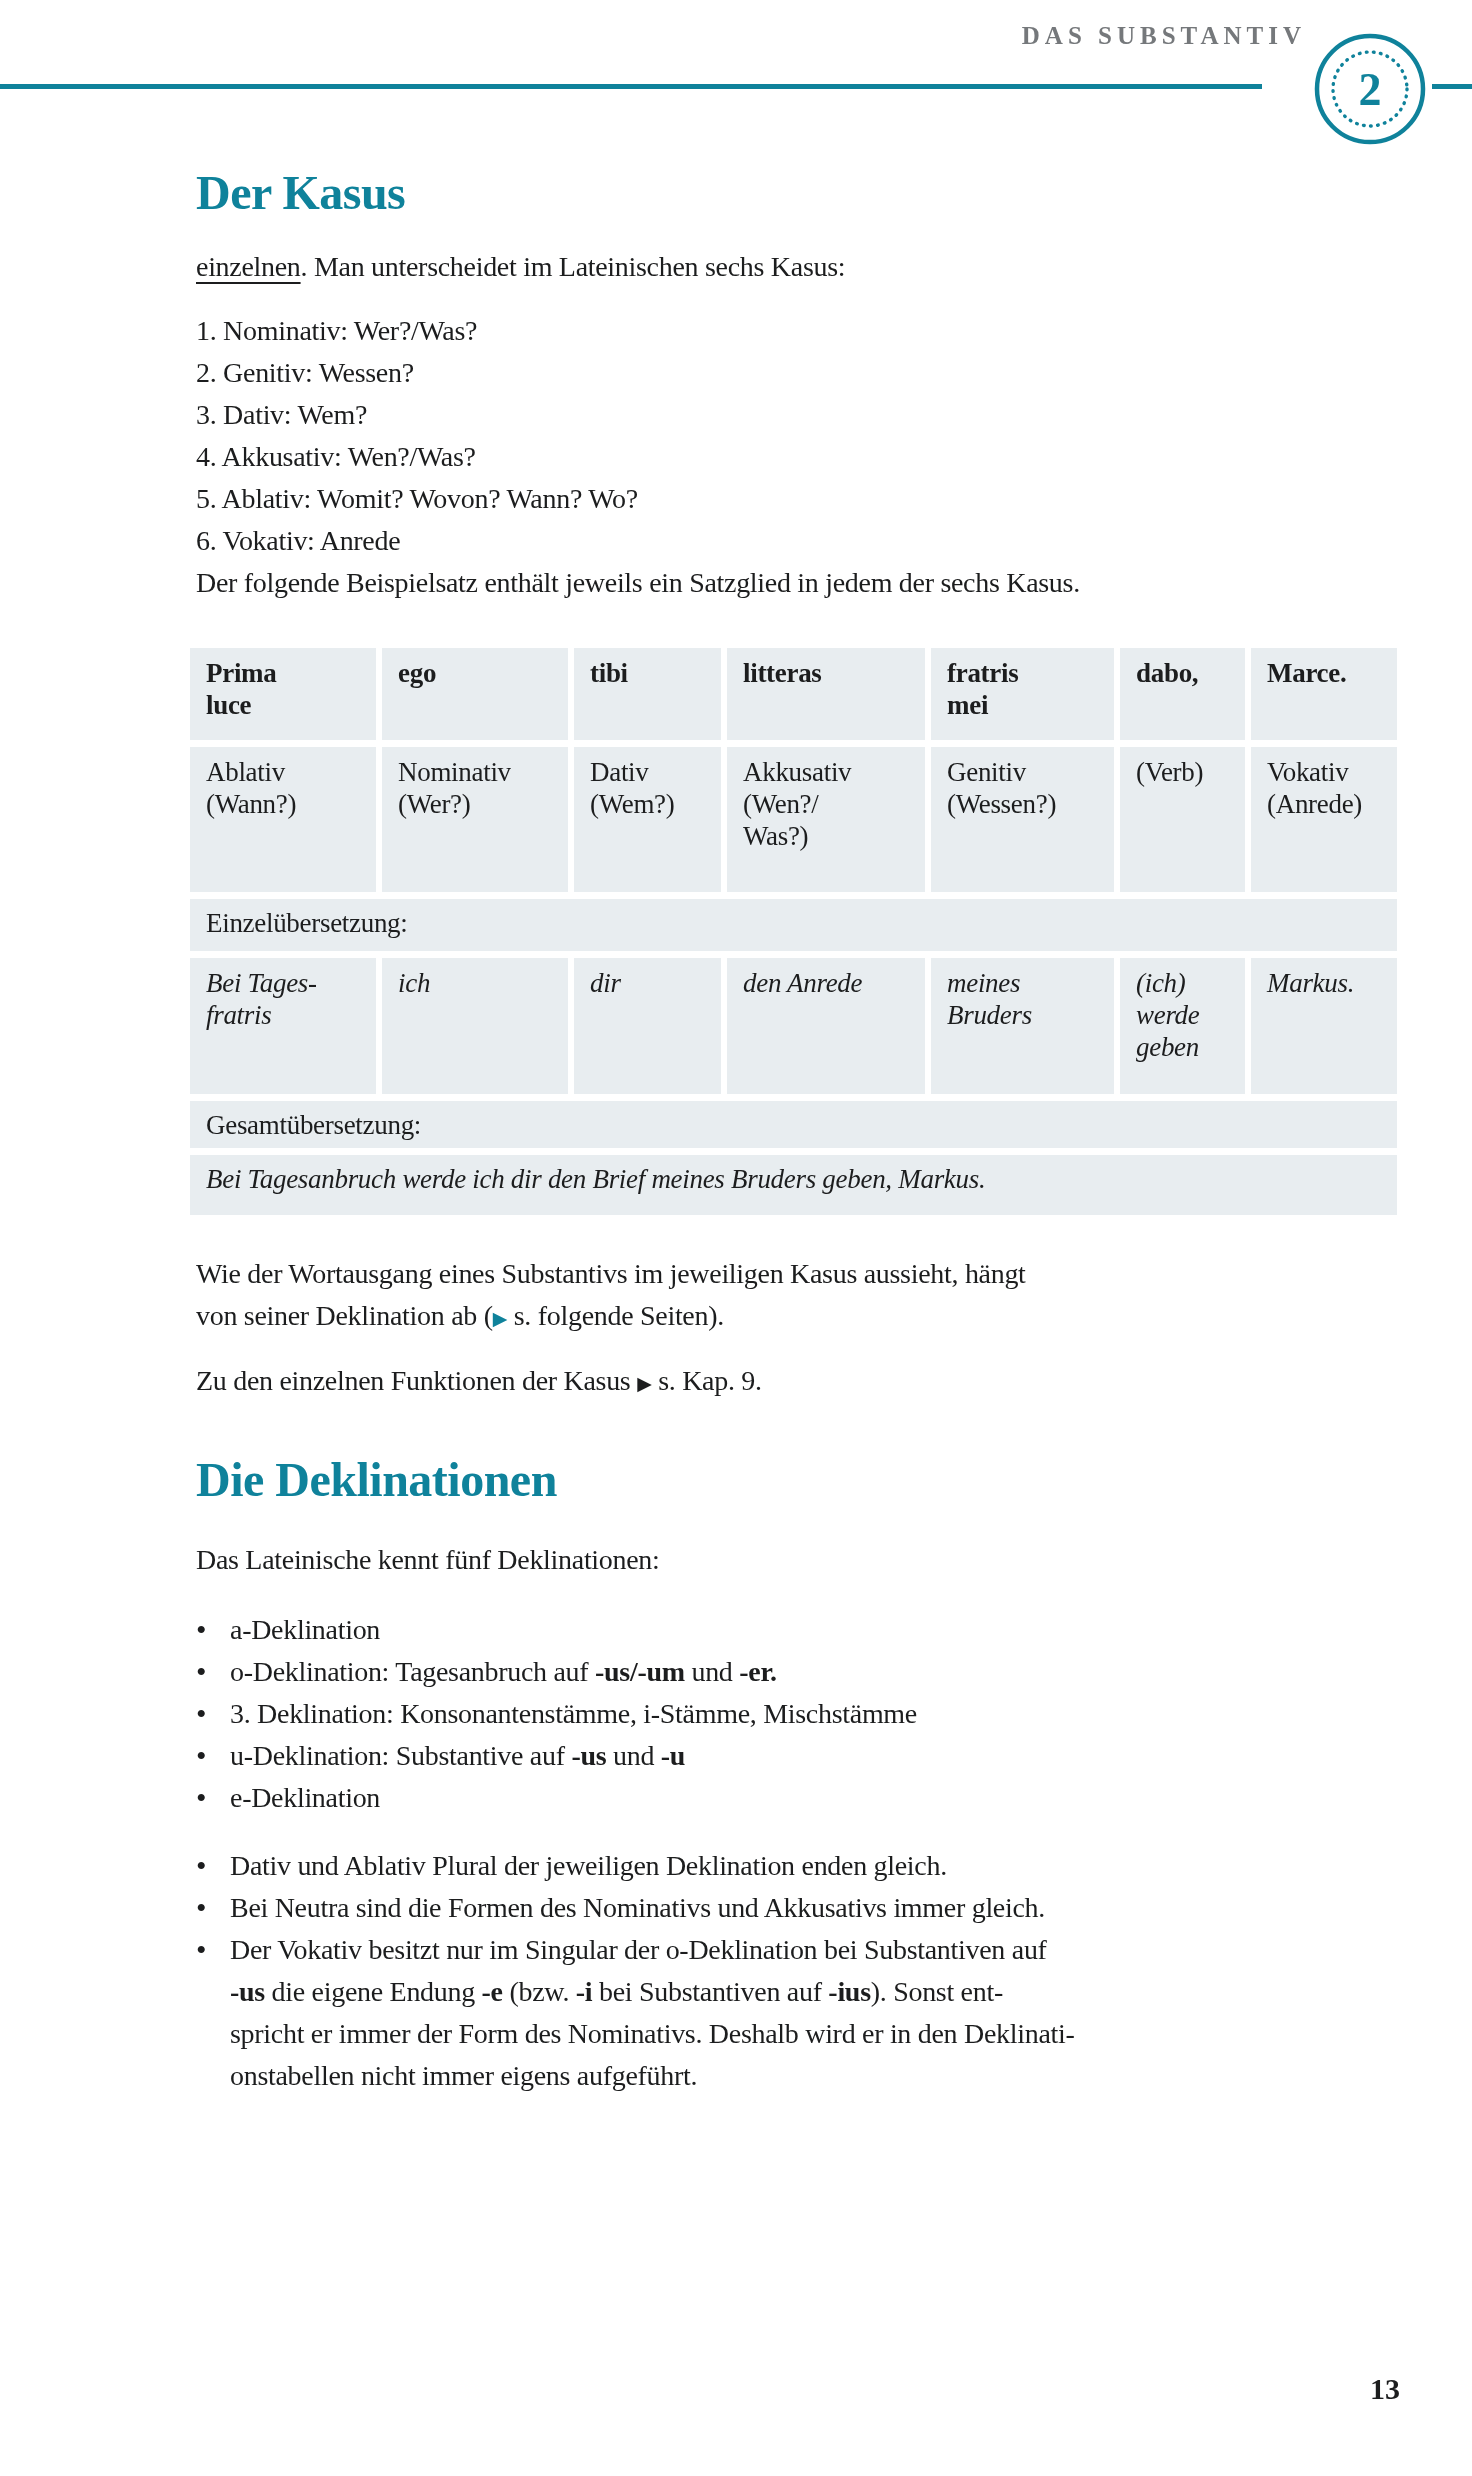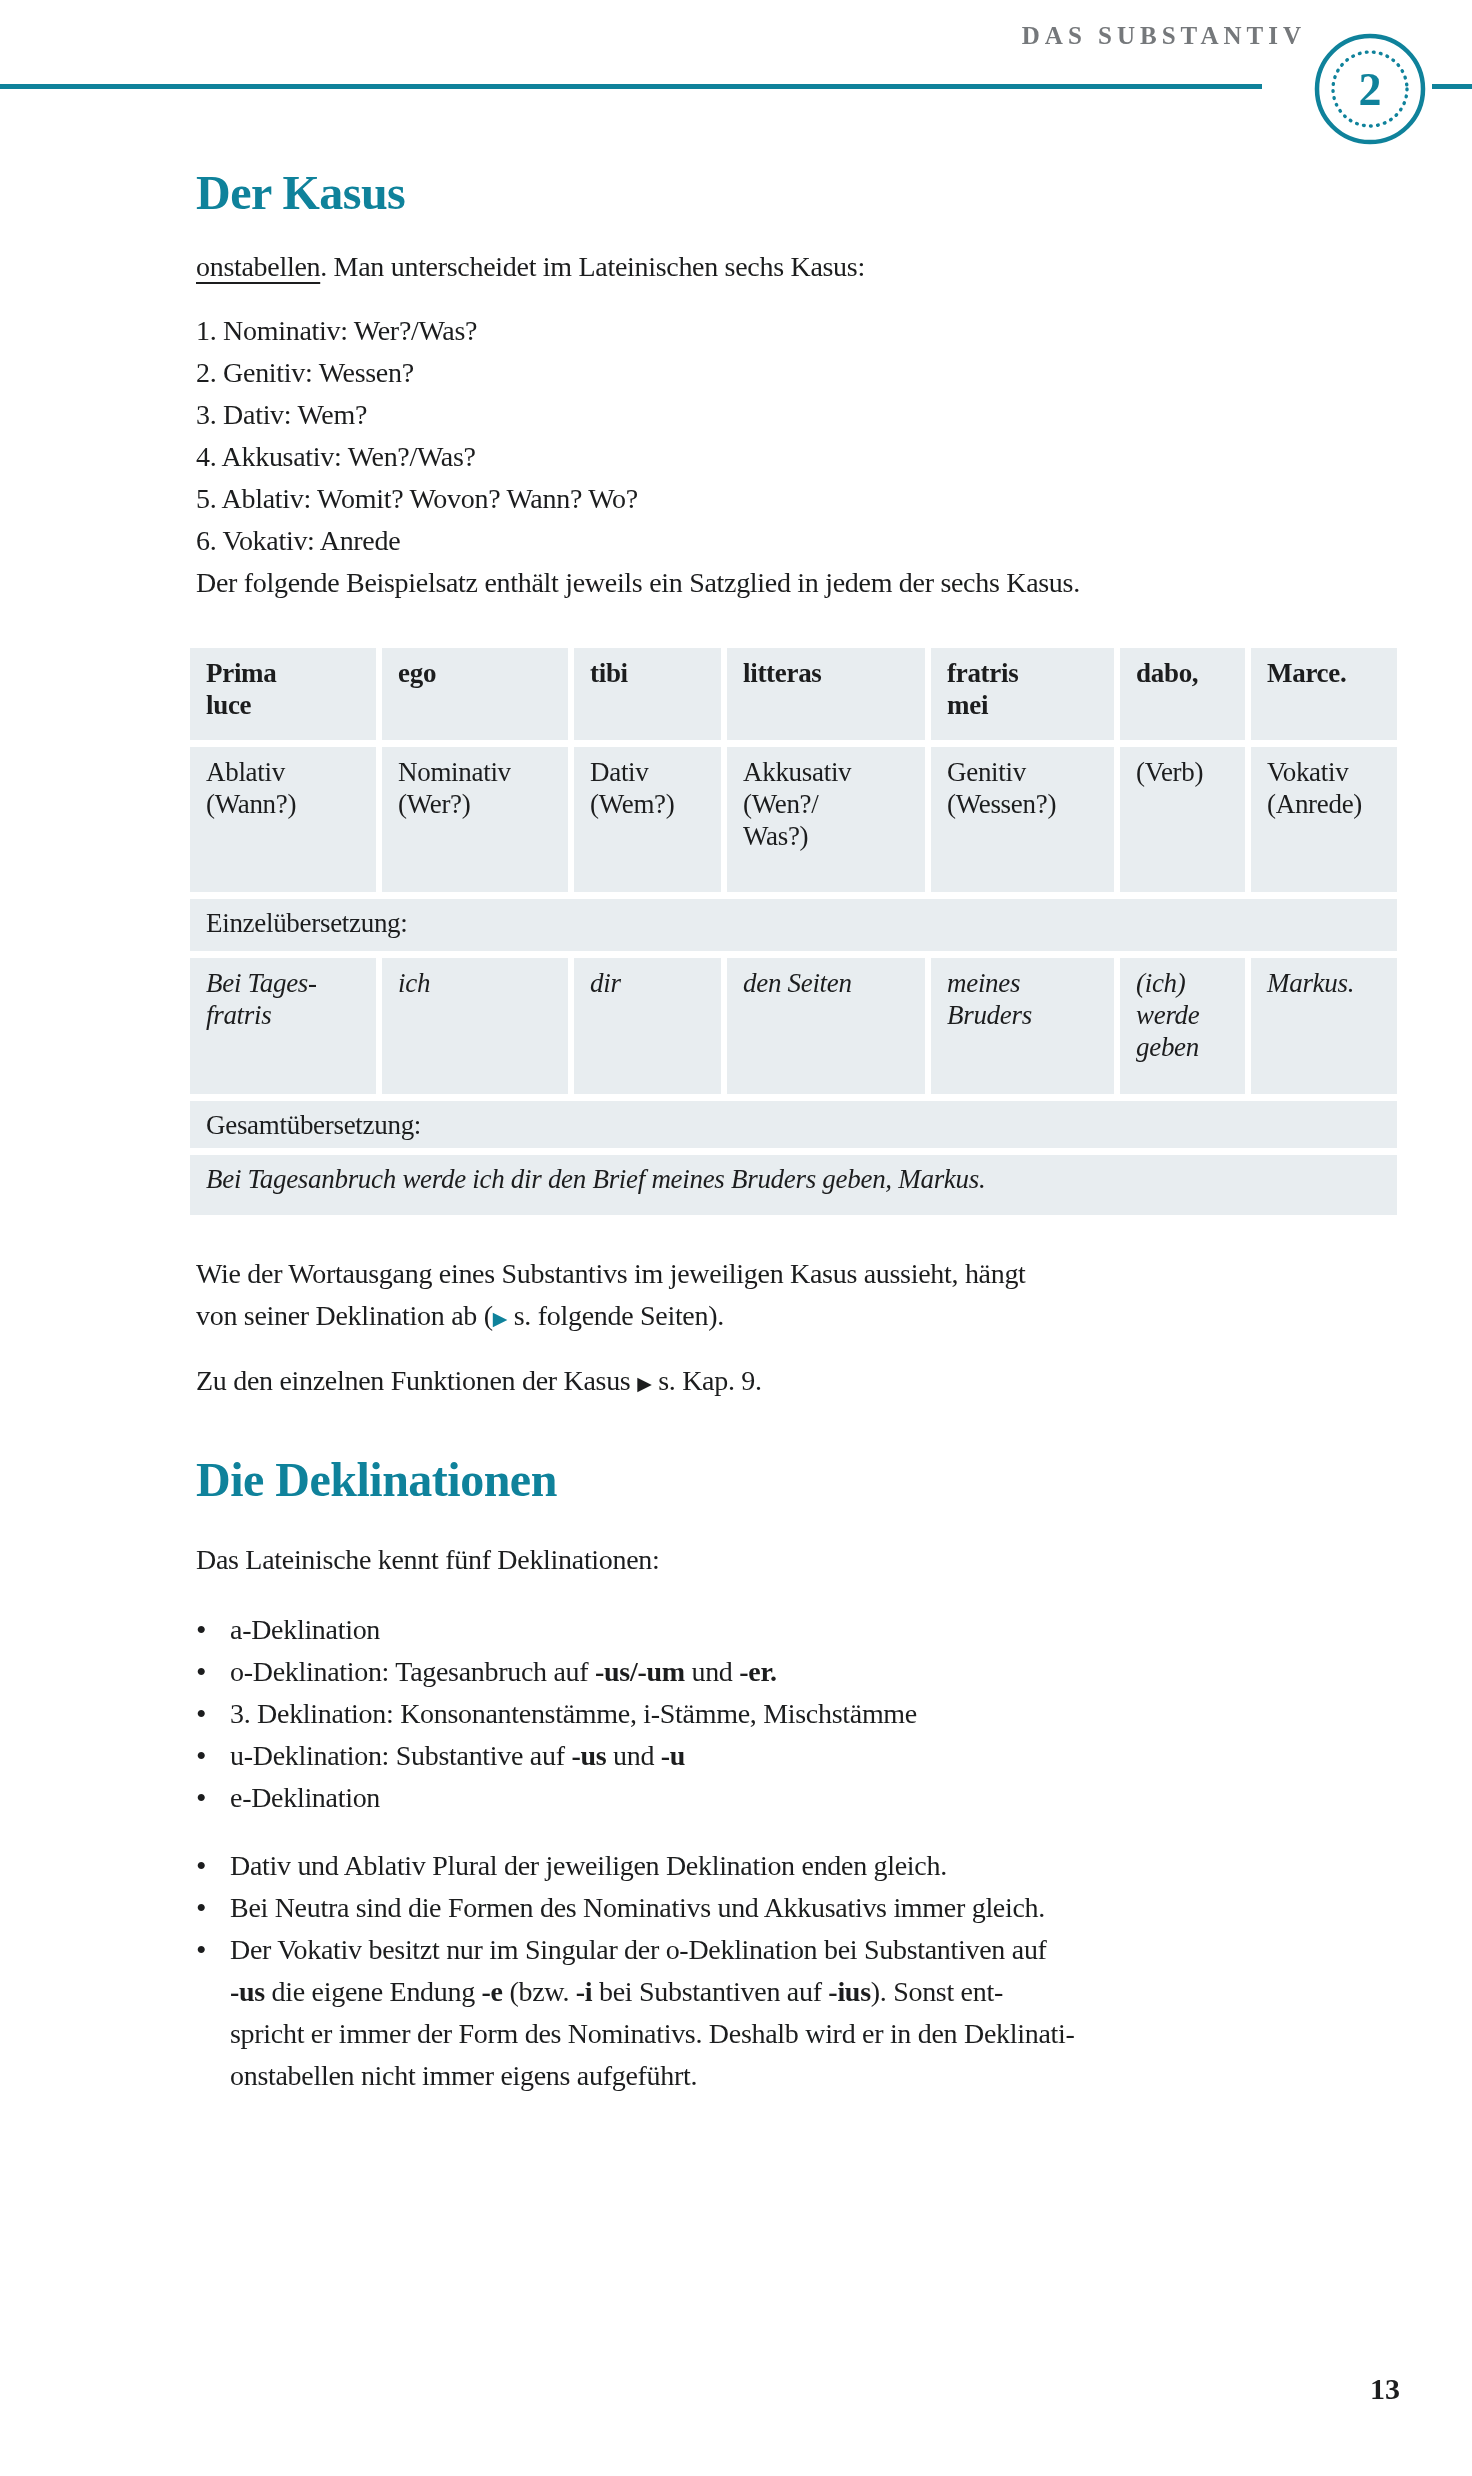--- a/index.html
+++ b/index.html
@@ -151,21 +151,21 @@
       <circle class="badge-outer" cx="58" cy="58" r="53"></circle>
       <circle class="badge-dotted" cx="58" cy="58" r="37"></circle>
     </svg>
     <span class="chapter-num">2</span>
   </div>
 
   <div class="content">
 
     <h1>Der Kasus</h1>
 
-    <p class="body para-intro"><span class="seg-underline">onstabellen</span><span>. Man unterscheidet im Lateinischen sechs Kasus:</span></p>
+    <p class="body para-intro"><span class="seg-underline">einzelnen</span><span>. Man unterscheidet im Lateinischen sechs Kasus:</span></p>
 
     <div class="case-list">
       <div class="case-line">1. Nominativ: Wer?/Was?</div>
       <div class="case-line">2. Genitiv: Wessen?</div>
       <div class="case-line">3. Dativ: Wem?</div>
       <div class="case-line">4. Akkusativ: Wen?/Was?</div>
       <div class="case-line">5. Ablativ: Womit? Wovon? Wann? Wo?</div>
       <div class="case-line">6. Vokativ: Anrede</div>
     </div>
 
@@ -196,21 +196,21 @@
       <div class="cell">(Verb)</div>
       <div class="cell">Vokativ
 (Anrede)</div>
 
       <div class="cell cell-full">Einzelübersetzung:</div>
 
       <div class="cell cell-ital">Bei Tages-
 fratris</div>
       <div class="cell cell-ital">ich</div>
       <div class="cell cell-ital">dir</div>
-      <div class="cell cell-ital">den Seiten</div>
+      <div class="cell cell-ital">den Anrede</div>
       <div class="cell cell-ital">meines
 Bruders</div>
       <div class="cell cell-ital">(ich)
 werde
 geben</div>
       <div class="cell cell-ital">Markus.</div>
 
       <div class="cell cell-full">Gesamtübersetzung:</div>
 
       <div class="cell cell-full cell-ital">Bei Tagesanbruch werde ich dir den Brief meines Bruders geben, Markus.</div>

